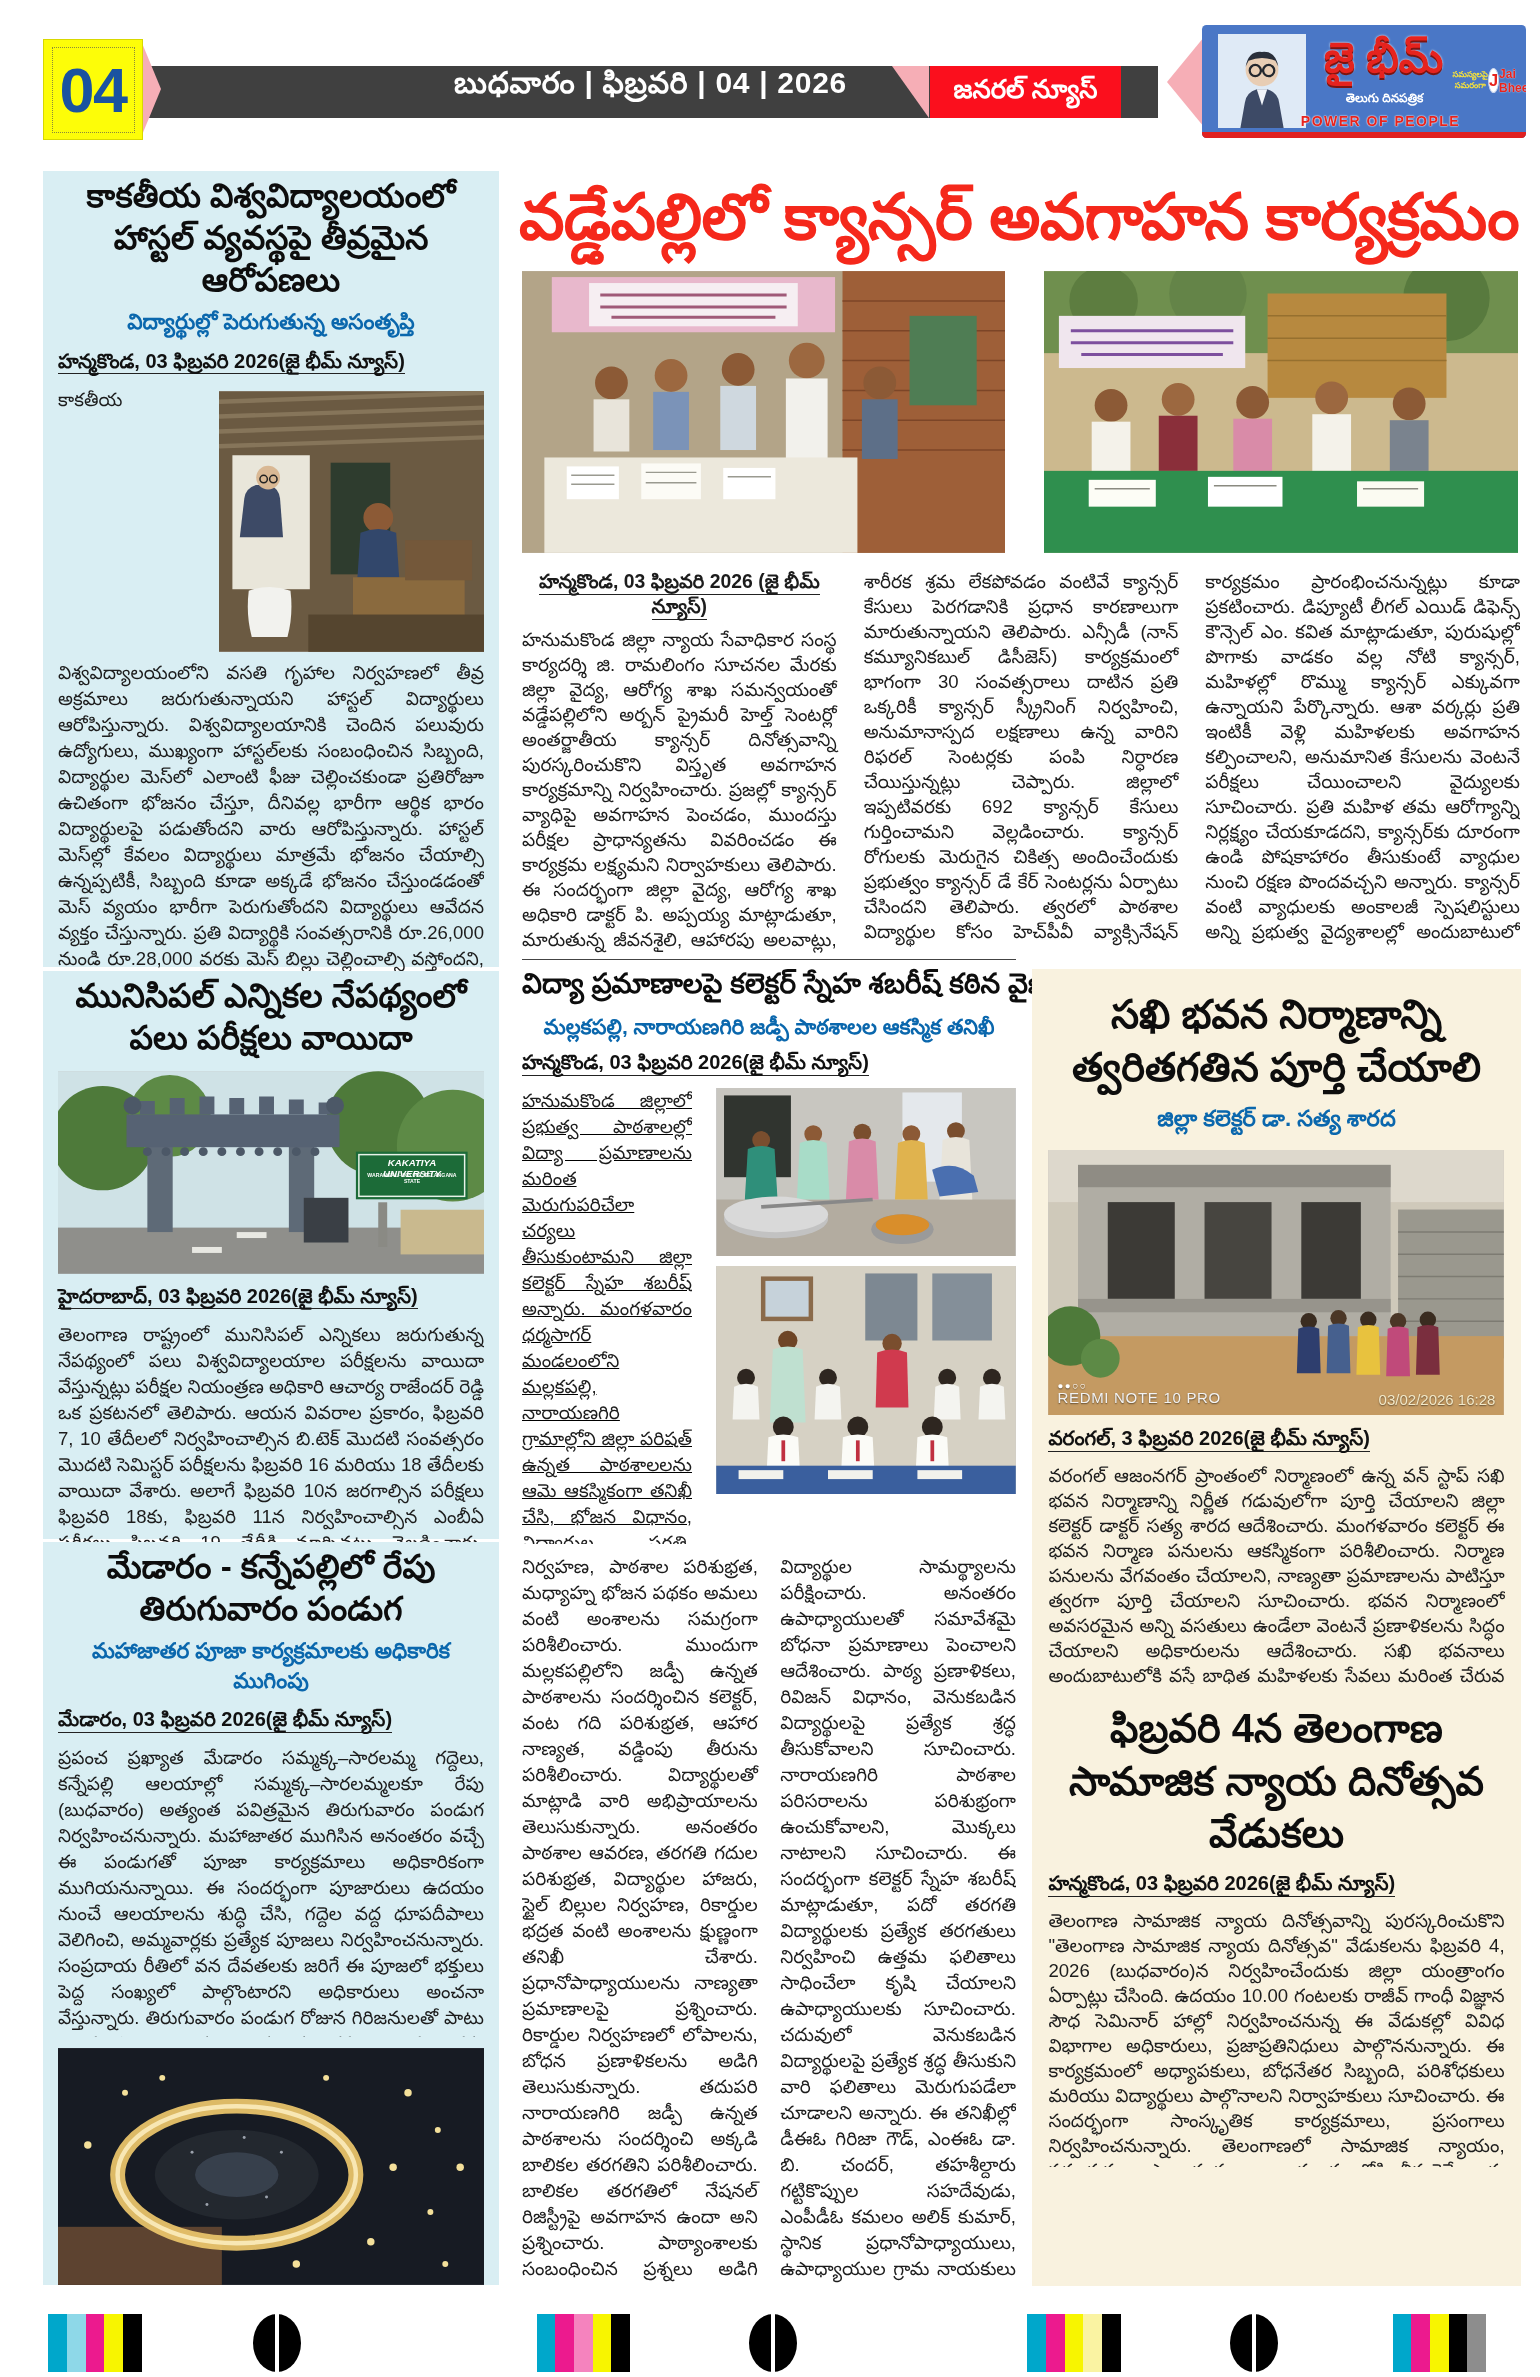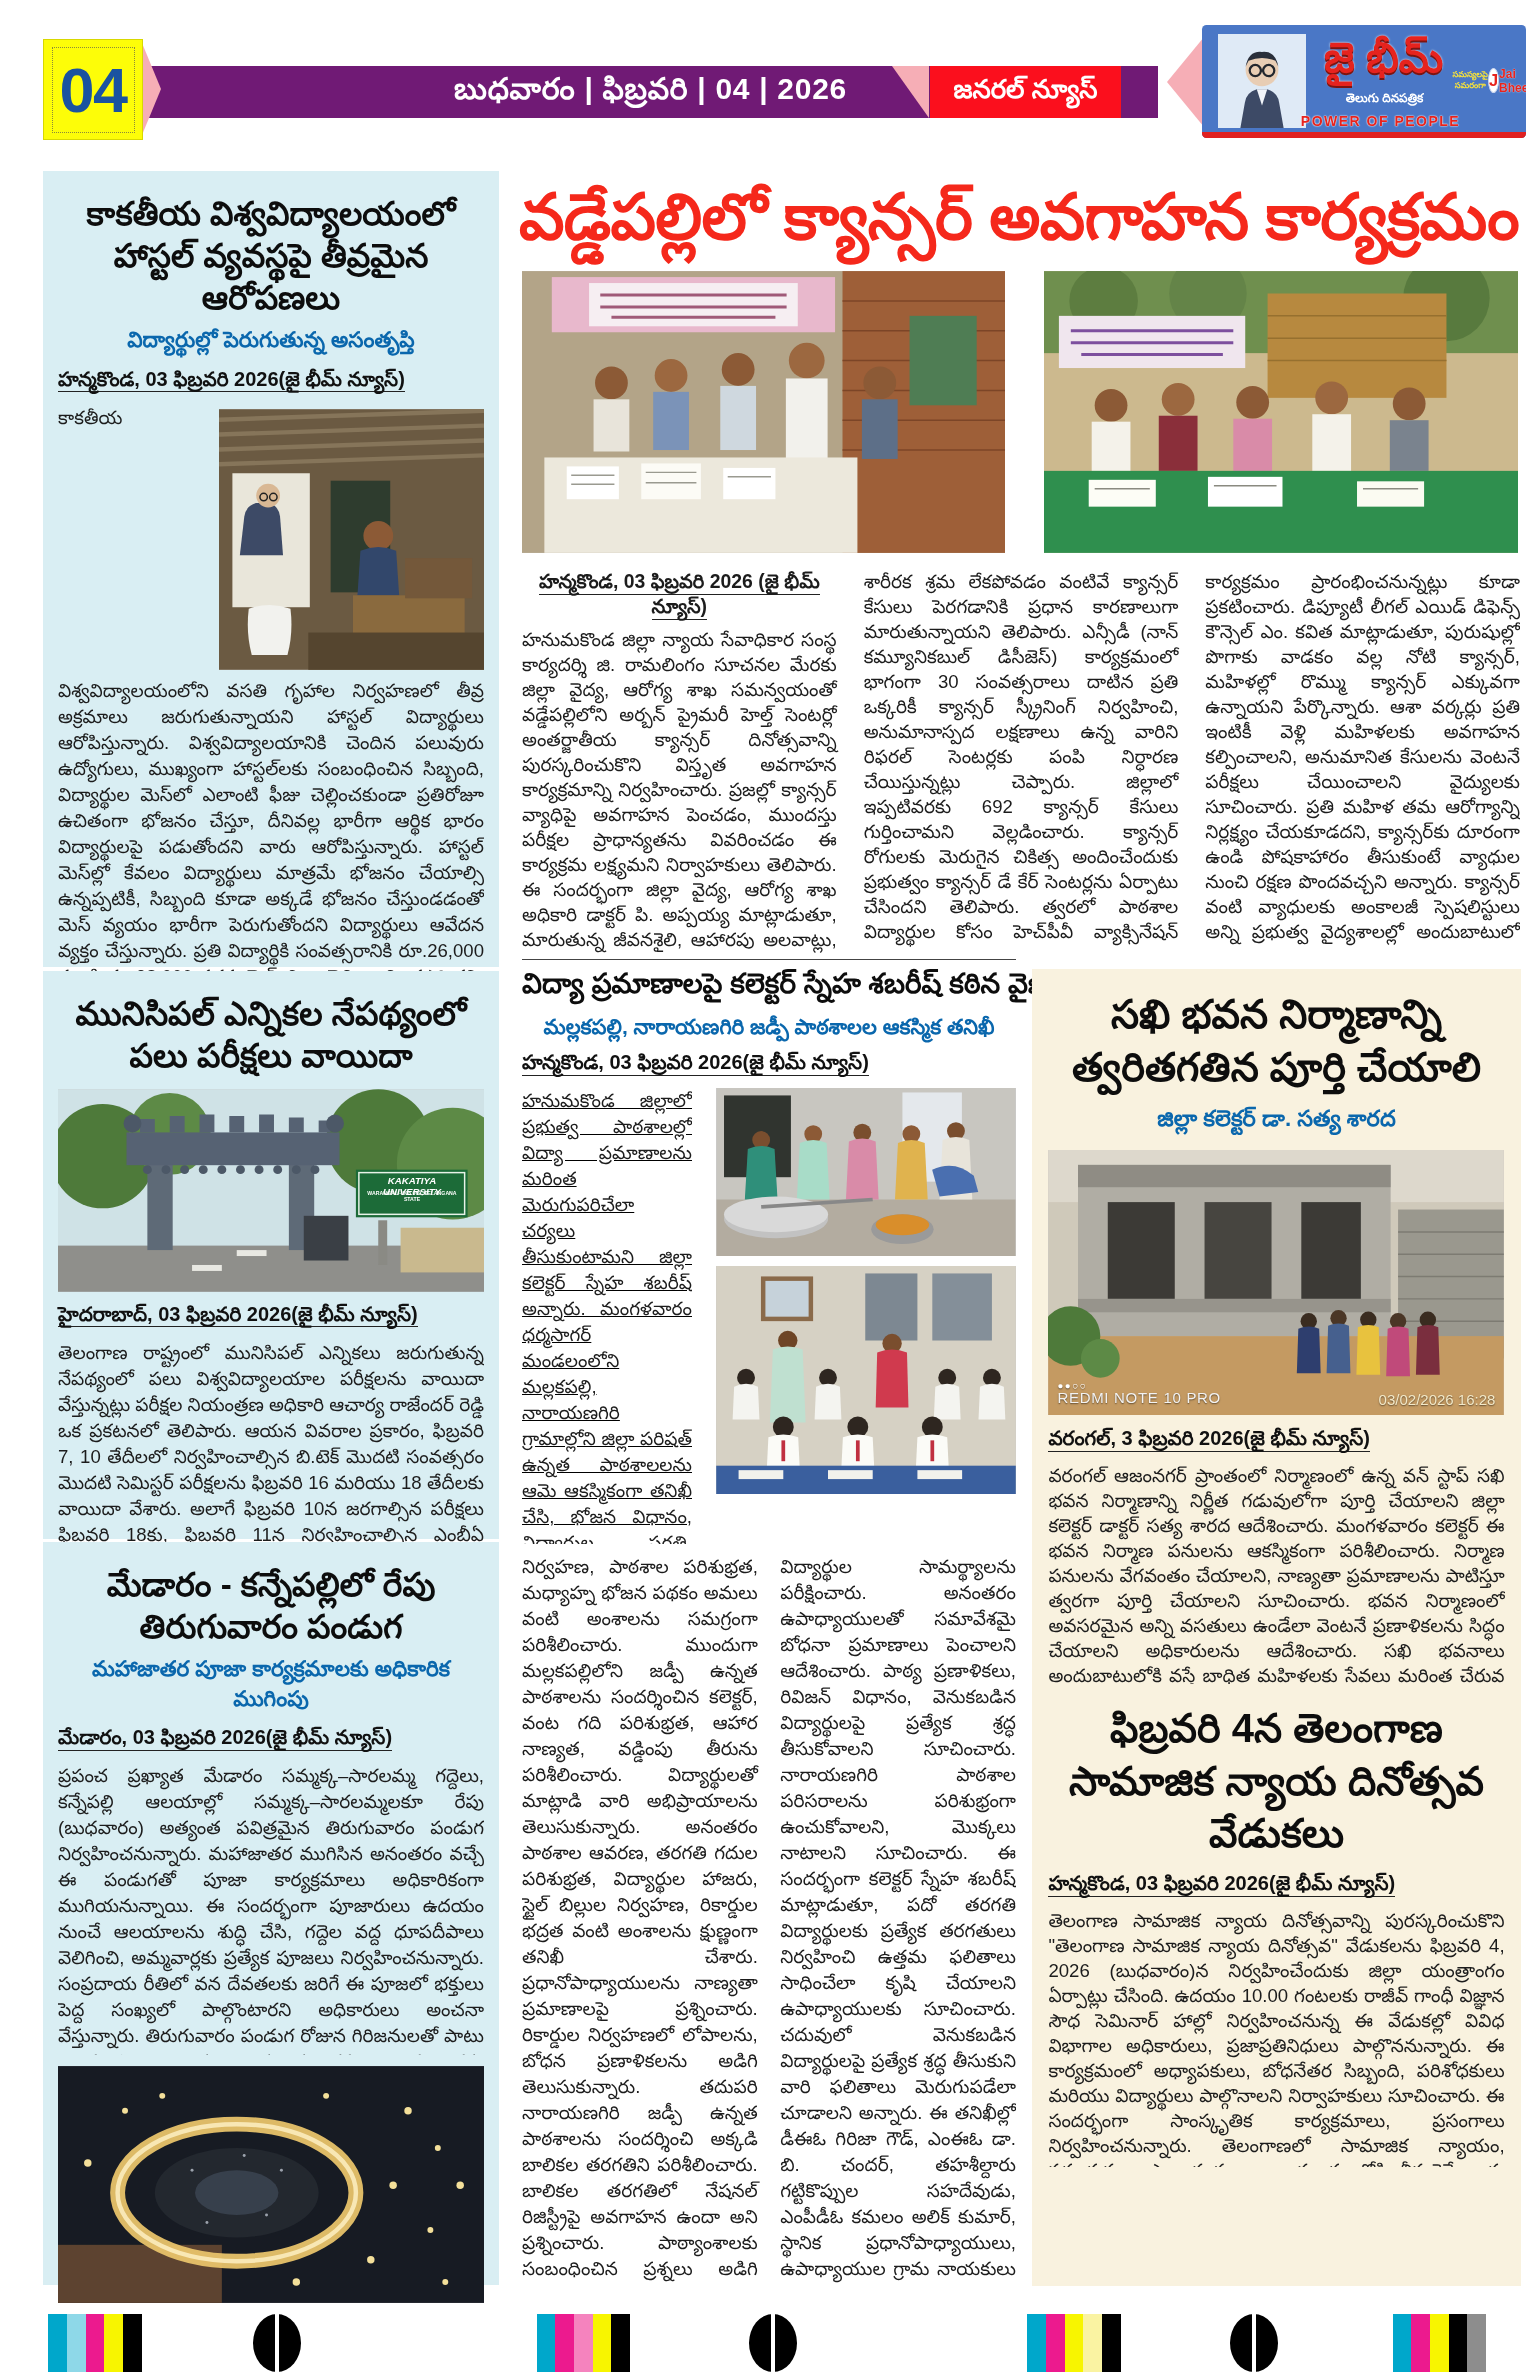--- a/index.html
+++ b/index.html
@@ -4,21 +4,21 @@
 <style>
   * { margin:0; padding:0; box-sizing:border-box; }
   body { background:#e9e9e9; font-family:"Liberation Sans","DejaVu Sans",sans-serif; }
   .page { position:relative; width:1541px; height:2377px; background:#ffffff; margin:0 auto; overflow:hidden; }
 
   
   .pagenum-box { position:absolute; left:43px; top:39px; width:100px; height:101px; background:#fdfd08; border:1.5px solid #d8d800; display:flex; align-items:center; justify-content:center; z-index:3; }
   .pagenum-inner { width:83px; height:86px; border:1.5px dotted #8a8a3a; display:flex; align-items:center; justify-content:center; }
   .pagenum { font-size:63px; font-weight:900; color:#1a53a0; letter-spacing:-1.5px; }
   .pagenum-fold { position:absolute; left:142px; top:43px; width:0; height:0; border-top:46px solid transparent; border-bottom:46px solid transparent; border-left:19.4px solid #f6aeb6; z-index:2; }
-  .date-bar { position:absolute; left:143px; top:66px; width:1015px; height:52px; background:#701a75; display:flex; align-items:center; justify-content:center; }
+  .date-bar { position:absolute; left:143px; top:66px; width:1015px; height:52px; background:#404040; display:flex; align-items:flex-start; justify-content:center; }
   .date-text { color:#ffffff; font-size:30px; font-weight:700; letter-spacing:0.7px; }
   .badge-wedge { position:absolute; left:892px; top:66px; width:0; height:0; border-top:52px solid #f6aeb6; border-left:37px solid transparent; }
   .section-badge { position:absolute; left:930px; top:66px; width:191px; height:52px; background:#fb0f1d; display:flex; align-items:center; justify-content:center; }
   .section-badge span { color:#fff; font-size:26px; font-weight:800; }
   .masthead-wedge { position:absolute; left:1167px; top:37px; width:0; height:0; border-top:45px solid transparent; border-bottom:45px solid transparent; border-right:37px solid #f6aeb6; }
   .masthead { position:absolute; left:1202px; top:24.6px; width:324px; height:113px; background:#4a77c6; border-radius:4.5px; overflow:hidden; z-index:3; }
   .masthead-redline { position:absolute; left:0; bottom:0; width:100%; height:5.2px; background:#e02020; }
   .mast-portrait { position:absolute; left:16.4px; top:9px; width:88px; height:94px; background:linear-gradient(180deg,#e7f0fa,#c8d9ee); border-radius:3px; }
   .mast-title { position:absolute; left:110px; top:3px; width:143px; text-align:center; font-size:42px; font-weight:900; color:#e6231e; text-shadow:0 1.5px 0 #7d1410, 0 0 2.2px #ffffff; line-height:60px; }
   .mast-sub { position:absolute; left:119px; top:66px; width:127px; text-align:center; color:#ffffff; font-size:12px; font-weight:700; }
@@ -34,21 +34,21 @@
   .lead-headline { position:absolute; left:519px; top:174px; width:999px; height:86px; color:#f5281b; font-size:64px; font-weight:900; text-align:center; line-height:86px; white-space:nowrap; letter-spacing:-0.7px; }
   .photo { position:relative; overflow:hidden; background:#ccc; }
   .lead-photo-left { position:absolute; left:522px; top:271px; width:483px; height:282px; }
   .lead-photo-right { position:absolute; left:1044px; top:271px; width:474px; height:282px; }
   .lead-body { position:absolute; left:522px; top:569px; width:998px; height:385px; column-count:3; column-gap:27px; font-size:18.6px; line-height:25px; text-align:justify; color:#1c1c1c; overflow:hidden; }
   .lead-dateline { font-weight:800; text-align:center; font-size:19.4px; margin-bottom:7.5px; }
   .lead-rule { position:absolute; left:522px; top:959px; width:494px; border-top:1.5px solid #444; }
   .u { border-bottom:1.5px solid #222; padding-bottom:1.5px; }
 
   
-  .art { position:absolute; background:#d9eef3; padding:22px 15px; }
+  .art { position:absolute; background:#d9eef3; padding:4px 15px; }
   .art-hostel { left:43px; top:171px; width:456px; height:796px; }
   .art-municipal { left:43px; top:971px; width:456px; height:568px; }
   .art-medaram { left:43px; top:1542px; width:456px; height:743px; }
   .art h2 { font-size:33px; line-height:1.28; font-weight:800; text-align:center; color:#0d0d0d; }
   .art .subhead { margin-top:7.5px; text-align:center; color:#0a67ad; font-size:21.6px; font-weight:700; }
   .dateline { margin-top:10.4px; font-size:20px; font-weight:800; color:#111; }
   .bodytext { margin-top:9px; font-size:18.6px; line-height:26px; text-align:justify; color:#1c1c1c; overflow:hidden; }
   .hostel-photo { float:right; width:265px; height:261px; margin:4.5px 0 7.5px 12px; }
   .art-hostel .bodytext { height:611px; }
   .muni-photo { width:426px; height:203px; margin-top:12px; }

